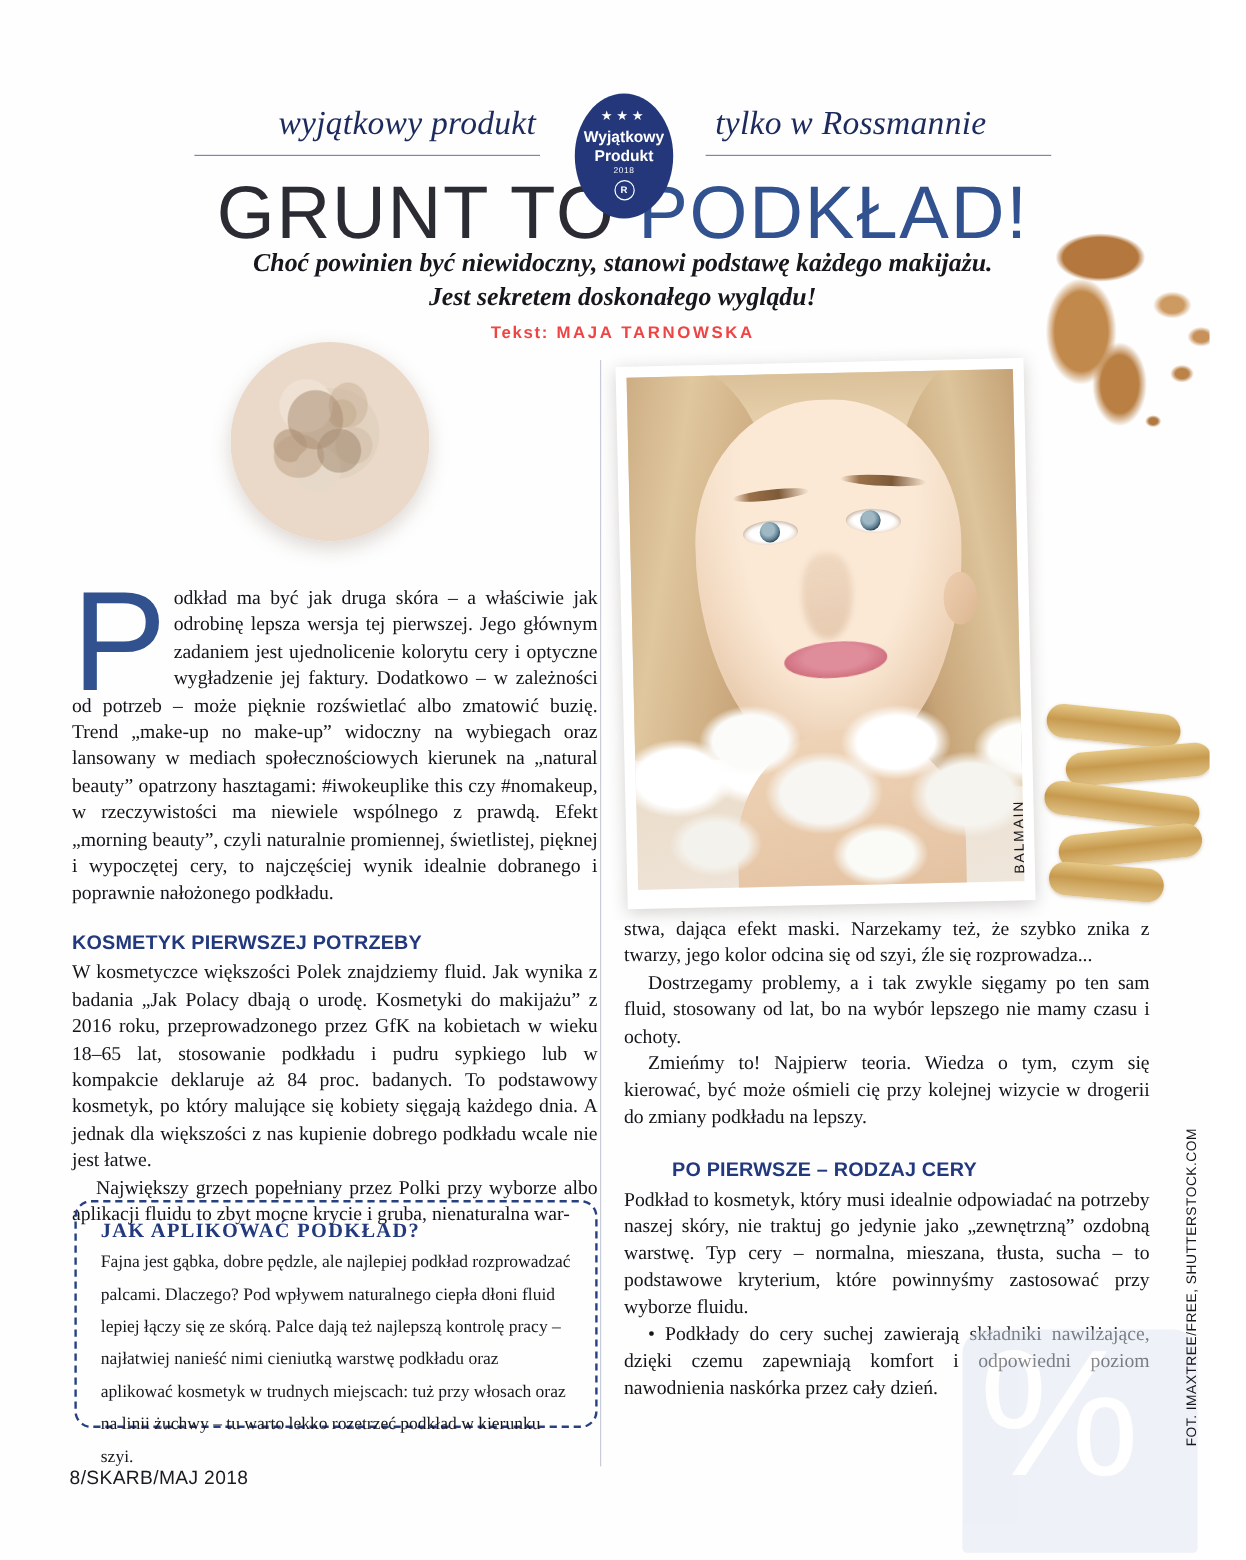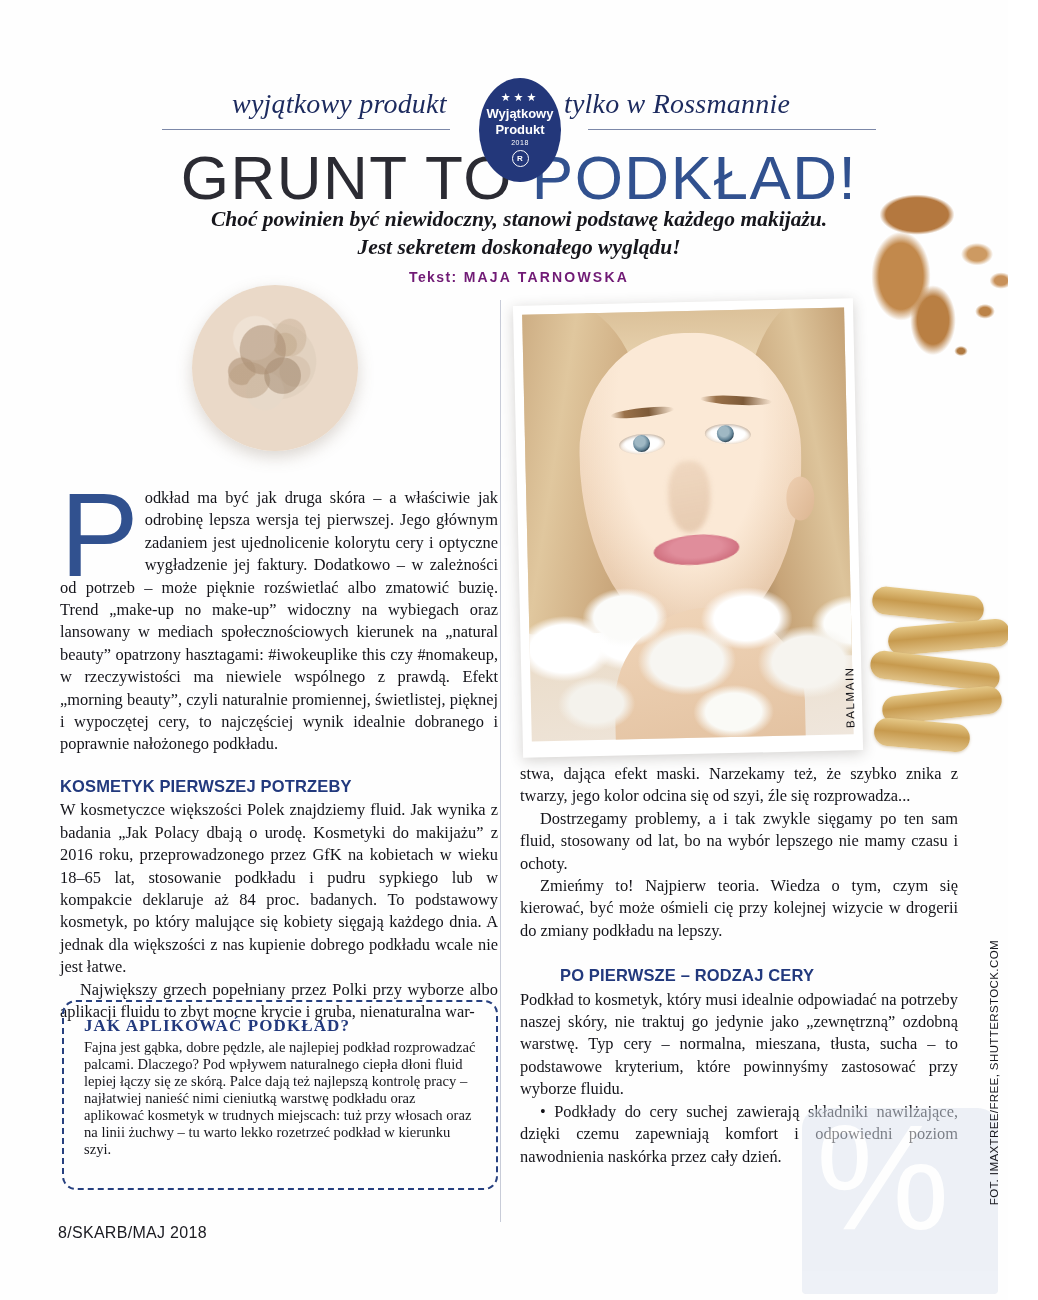--- a/index.html
+++ b/index.html
@@ -35,21 +35,21 @@
     position: absolute;
     top: 44px;
     font-family: "Liberation Serif", serif;
     font-style: italic;
     font-size: 28px;
     color: #1c2a5e;
     letter-spacing: 0.2px;
     white-space: nowrap;
   }
   .hdr-text.left  { left: 232px; }
-  .hdr-text.right { left: 564px; }
+  .hdr-text.right { left: 596px; }
 
   .badge {
     position: absolute;
     left: 479px; top: 34px;
     width: 82px; height: 104px;
     background: #23377a;
     border-radius: 50% / 50%;
     color: #fff;
     text-align: center;
     font-family: "Liberation Sans", sans-serif;
@@ -99,21 +99,21 @@
   }
 
   .byline {
     position: absolute;
     top: 269px; left: 0; width: 1038px;
     text-align: center;
     font-family: "Liberation Sans", sans-serif;
     font-size: 14px;
     font-weight: bold;
     letter-spacing: 2.2px;
-    color: #701a75;
+    color: #ef4444;
   }
   .byline .by-lab { letter-spacing: 1.4px; }
 
   
   .powder-compact {
     position: absolute;
     left: 192px; top: 285px;
     width: 166px; height: 166px;
     border-radius: 50%;
     background:
@@ -356,21 +356,21 @@
   }
   .tip-title {
     font-size: 17px;
     font-weight: bold;
     color: #22397d;
     letter-spacing: 1.1px;
     margin-bottom: 3px;
   }
   .tip-body {
     font-size: 14.6px;
-    line-height: 17px;
+    line-height: 27px;
     color: #17171d;
   }
 
   
   .footer {
     position: absolute;
     left: 58px; top: 1224px;
     font-family: "Liberation Sans", sans-serif;
     font-size: 16px;
     color: #1a1a20;

